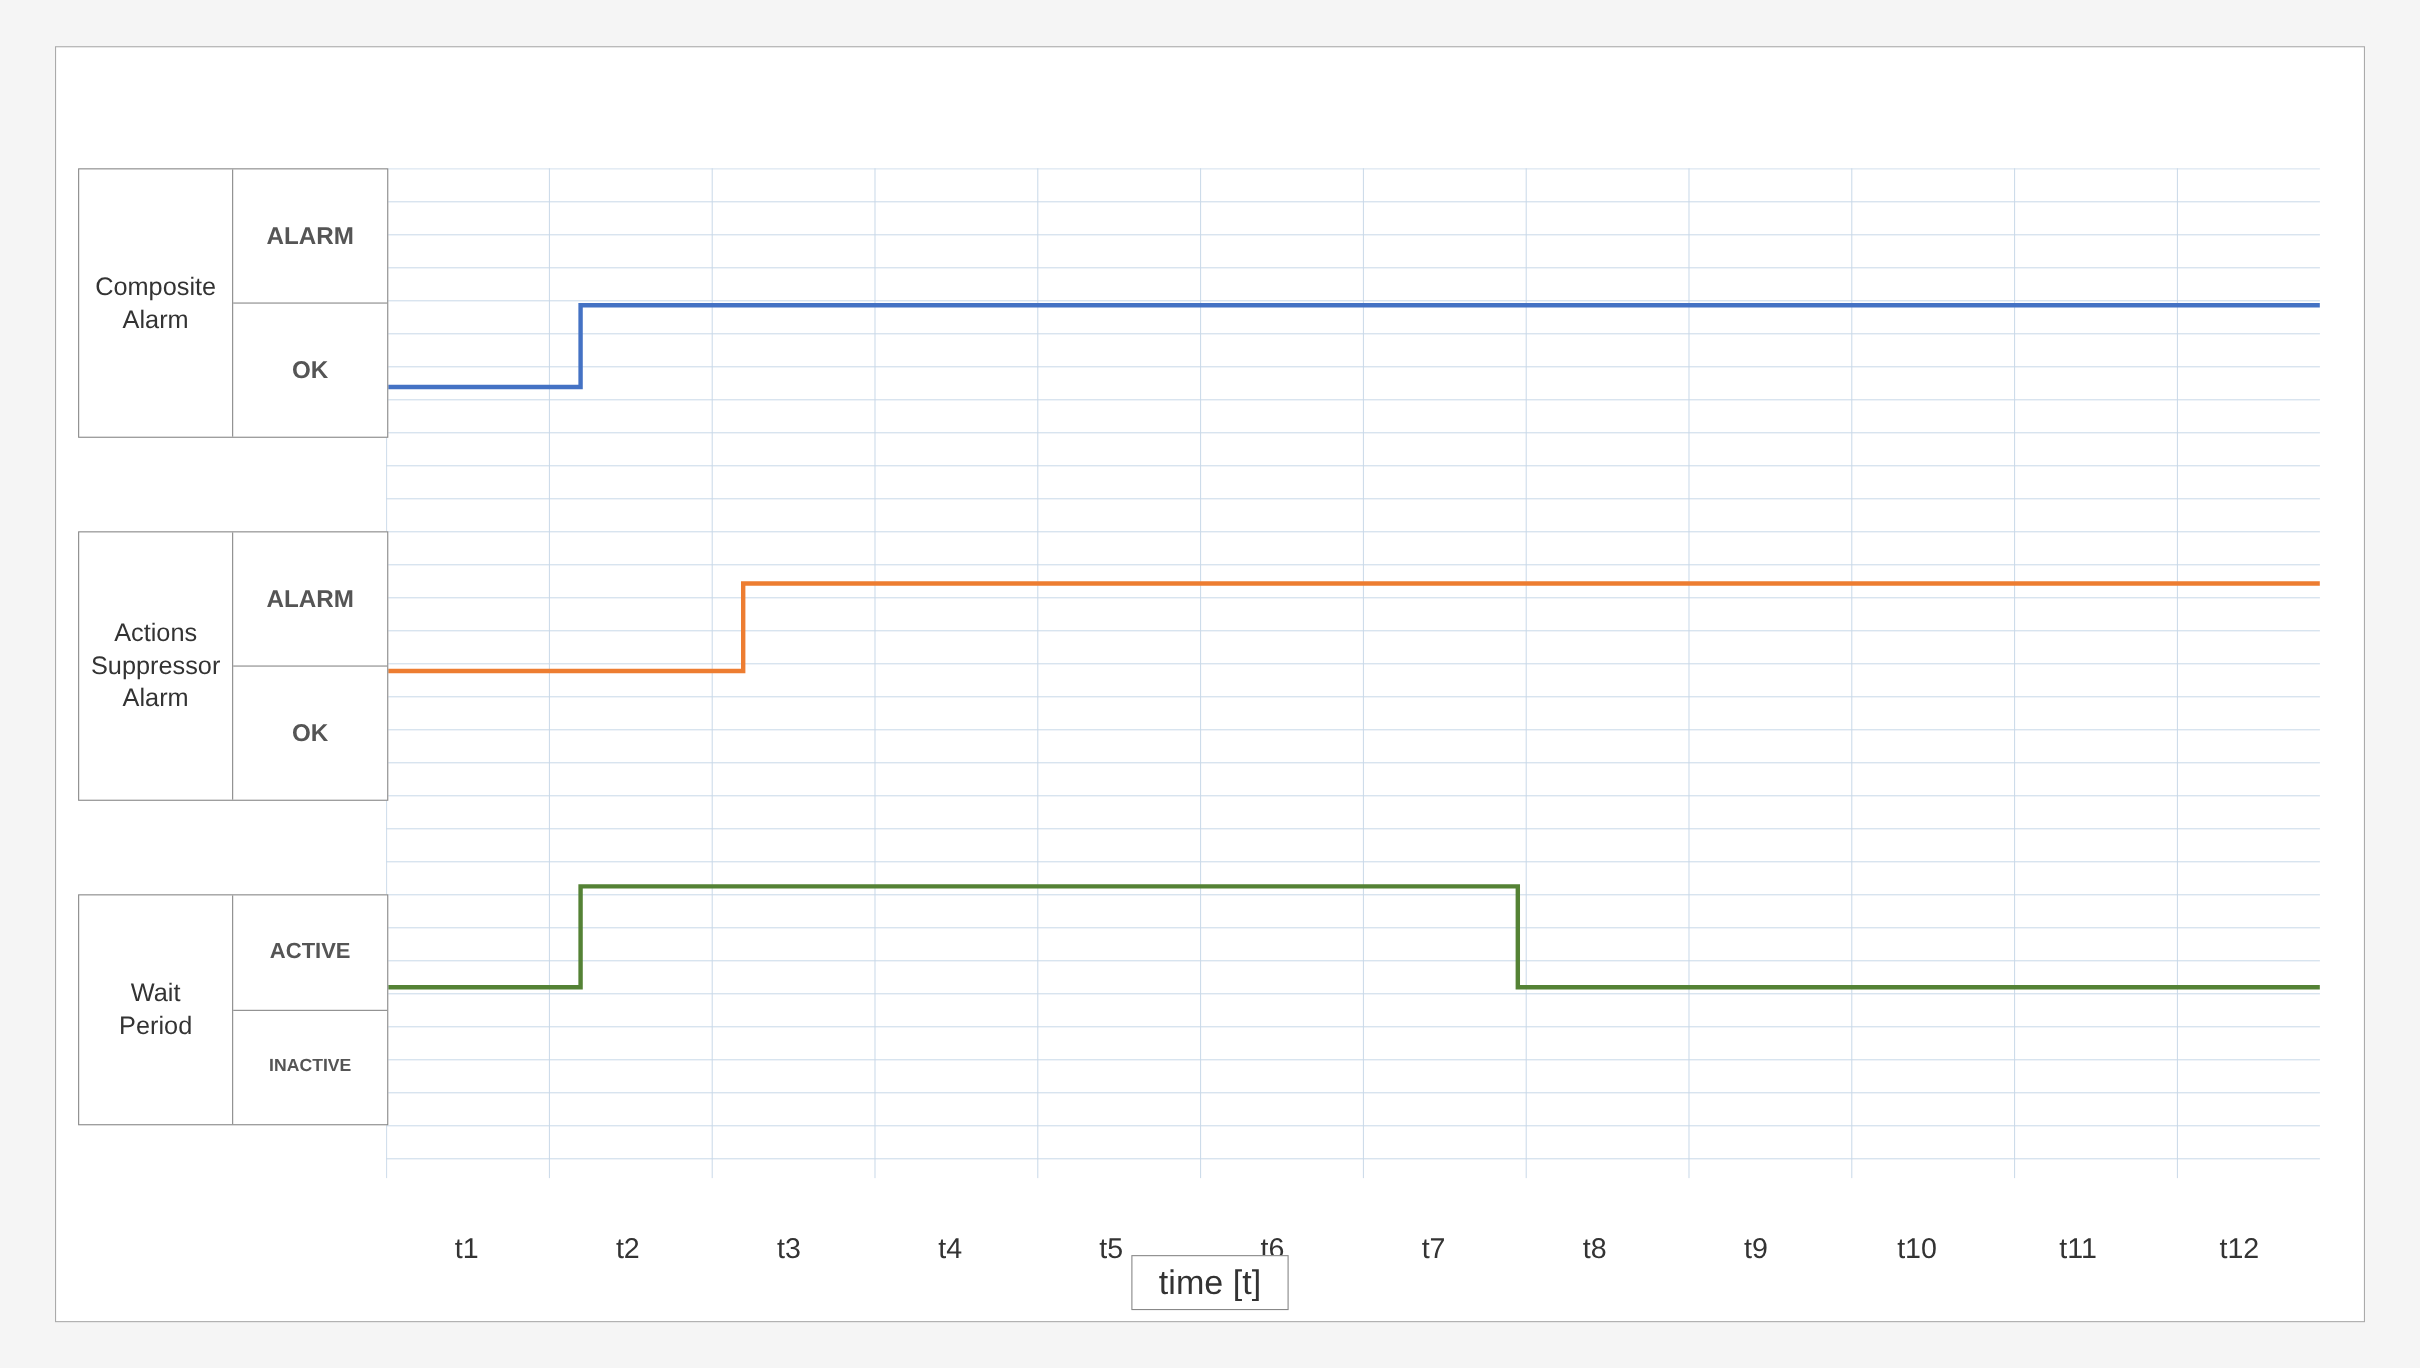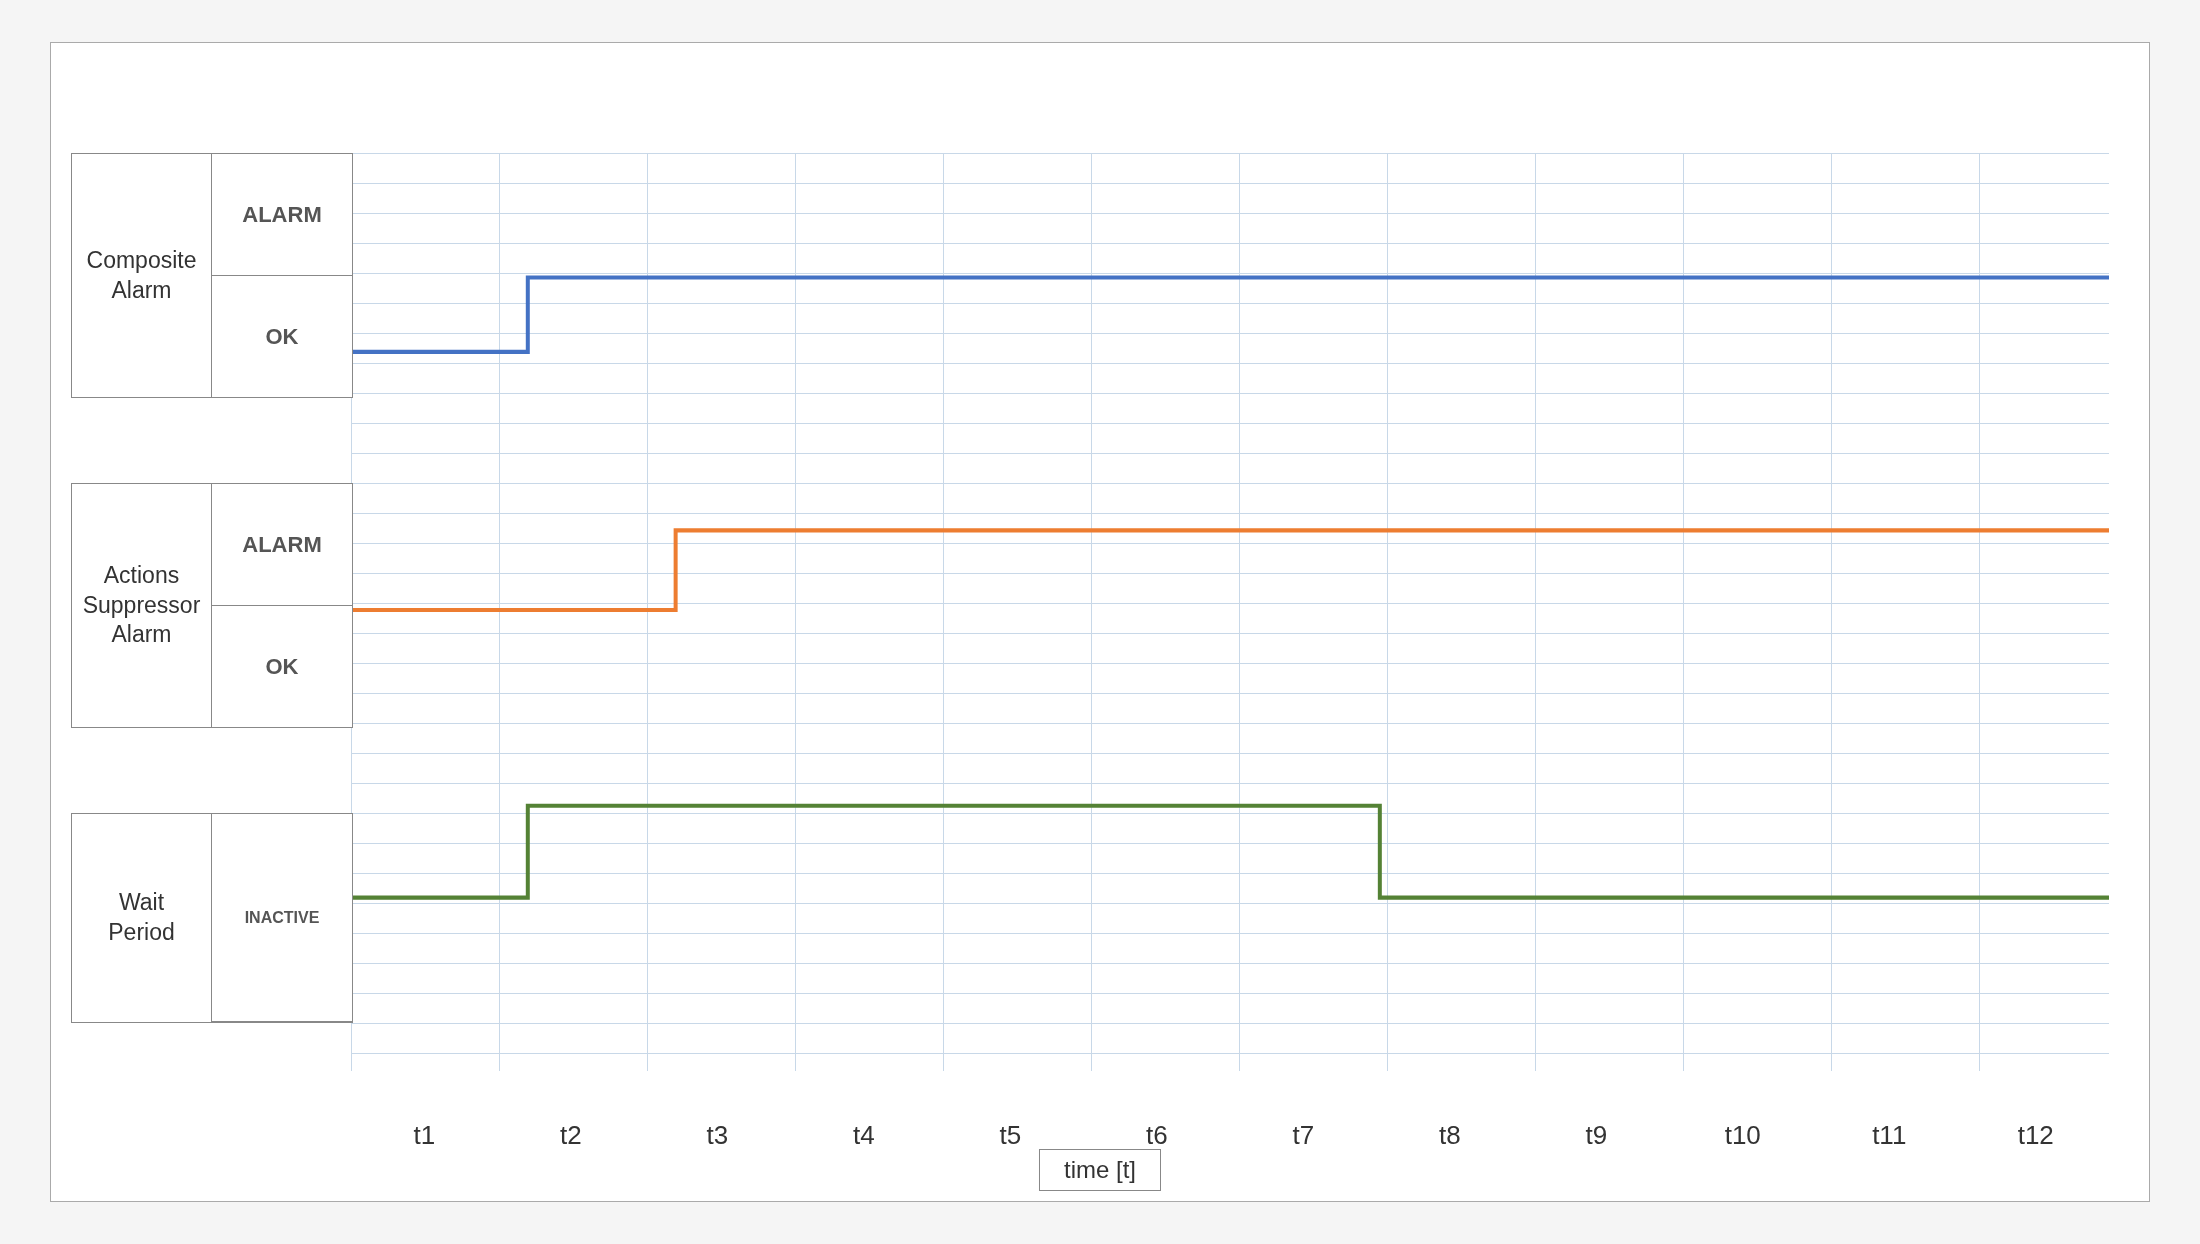--- a/index.html
+++ b/index.html
@@ -104,21 +104,21 @@
       font-size: 26px;
       color: #333;
     }
     .time-label-box {
       position: absolute;
       bottom: 10px;
       left: 50%;
       transform: translateX(-50%);
       border: 1.5px solid #888;
       padding: 6px 24px;
-      font-size: 24px;
+      font-size: 31px;
       color: #333;
       background: white;
     }
   </style>
 </head>
 <body>
 
 <div class="diagram-container">
 
 
@@ -145,20 +145,21 @@
     <div class="label-main" style="width:140px;">Actions<br>Suppressor<br>Alarm</div>
     <div class="label-states" style="flex:1;">
       <div class="label-state">ALARM</div>
       <div class="label-state">OK</div>
     </div>
   </div>
 
   <div class="label-panel" style="top:770px;left:20px;width:282px;height:210px;">
     <div class="label-main" style="width:140px;">Wait<br>Period</div>
     <div class="label-states" style="flex:1;">
+      <div class="label-state" style="font-size:20px;">ACTIVE</div>
       <div class="label-state" style="font-size:16px;text-align:right;">INACTIVE</div>
     </div>
   </div>
 
   <div class="time-axis">
     <div class="time-tick">t1</div>
     <div class="time-tick">t2</div>
     <div class="time-tick">t3</div>
     <div class="time-tick">t4</div>
     <div class="time-tick">t5</div>

